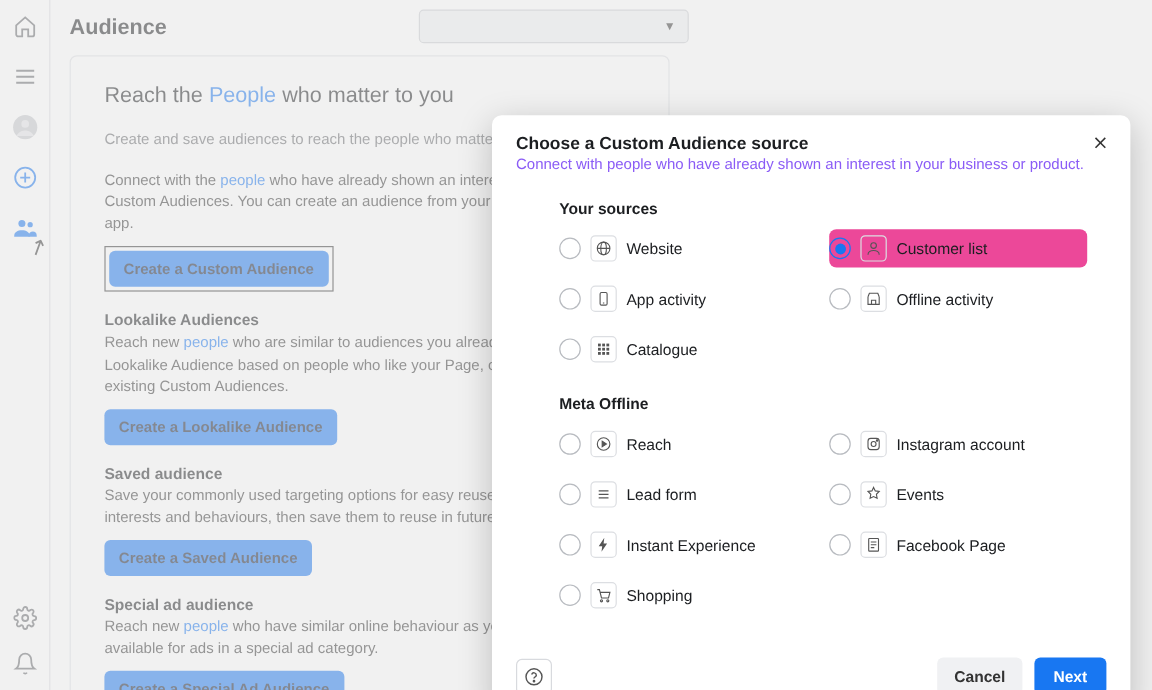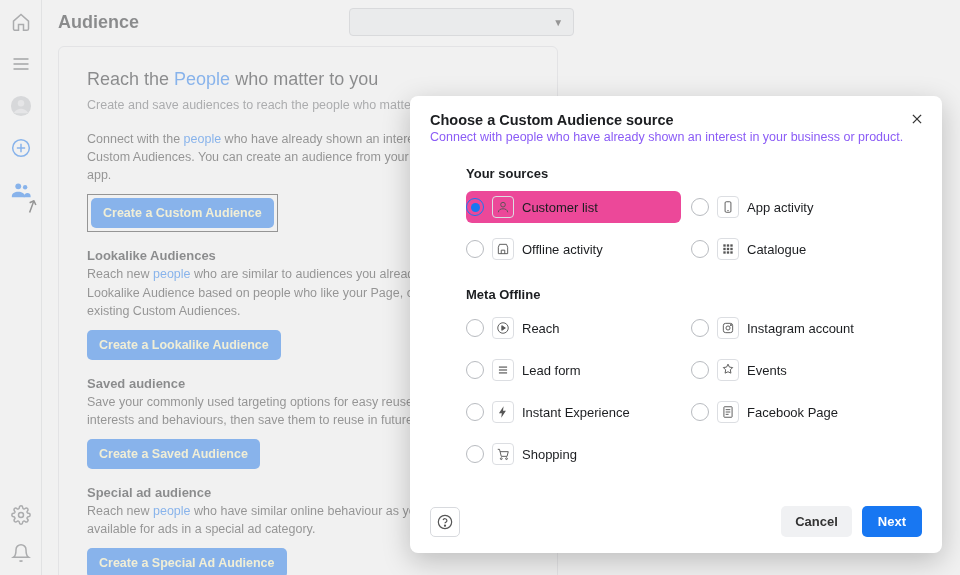--- a/index.html
+++ b/index.html
@@ -97,21 +97,21 @@
     .card {
       margin: 0 16px;
       border: 1px solid #dfe1e5;
       border-radius: 6px;
       padding: 22px 28px 30px;
       width: 500px;
     }
     .headline {
       font-size: 18px;
       font-weight: 400;
-      margin-bottom: 8px;
+      margin-bottom: 19px;
     }
     .headline .people-link, .body .people-link {
       color: #1877f2;
       cursor: pointer;
     }
     .subhead {
       font-size: 12.5px;
       color: #65676b;
       margin-bottom: 18px;
     }
@@ -122,21 +122,21 @@
     }
     .body {
       font-size: 12.5px;
       color: #333;
       line-height: 1.45;
       margin-bottom: 10px;
     }
     .btn {
       display: inline-block;
       background: #1877f2;
-      color: #fef9c3;
+      color: #0f172a;
       font-size: 12.5px;
       font-weight: 600;
       padding: 8px 12px;
       border-radius: 5px;
       border: none;
       cursor: pointer;
     }
     .btn-framed {
       padding: 3px;
       border: 1px solid #333;
@@ -382,20 +382,31 @@
     <svg width="14" height="14" viewBox="0 0 24 24" stroke="currentColor" stroke-width="2.2" fill="none">
         <line x1="5" y1="5" x2="19" y2="19"></line>
         <line x1="19" y1="5" x2="5" y2="19"></line>
       </svg>
   </div>
   <div class="modal-title">Choose a Custom Audience source</div>
   <div class="modal-sub">Connect with people who have already shown an interest in your business or product.</div>
 
   <div class="group-label">Your sources</div>
   <div class="source-grid" id="grid1">
+      <div class="source-item">
+        <div class="radio"></div>
+        <div class="src-icon">
+          <svg width="14" height="14" viewBox="0 0 24 24" fill="none" stroke="currentColor" stroke-width="1.6">
+            <circle cx="12" cy="12" r="9"></circle>
+            <ellipse cx="12" cy="12" rx="4" ry="9"></ellipse>
+            <line x1="3" y1="12" x2="21" y2="12"></line>
+          </svg>
+        </div>
+        <div class="src-label">Website</div>
+      </div>
       <div class="source-item selected">
         <div class="radio checked"></div>
         <div class="src-icon">
           <svg width="14" height="14" viewBox="0 0 24 24" fill="none" stroke="currentColor" stroke-width="1.6">
             <circle cx="12" cy="8" r="4"></circle>
             <path d="M4 21c0-4 4-6 8-6s8 2 8 6"></path>
           </svg>
         </div>
         <div class="src-label">Customer list</div>
       </div>

